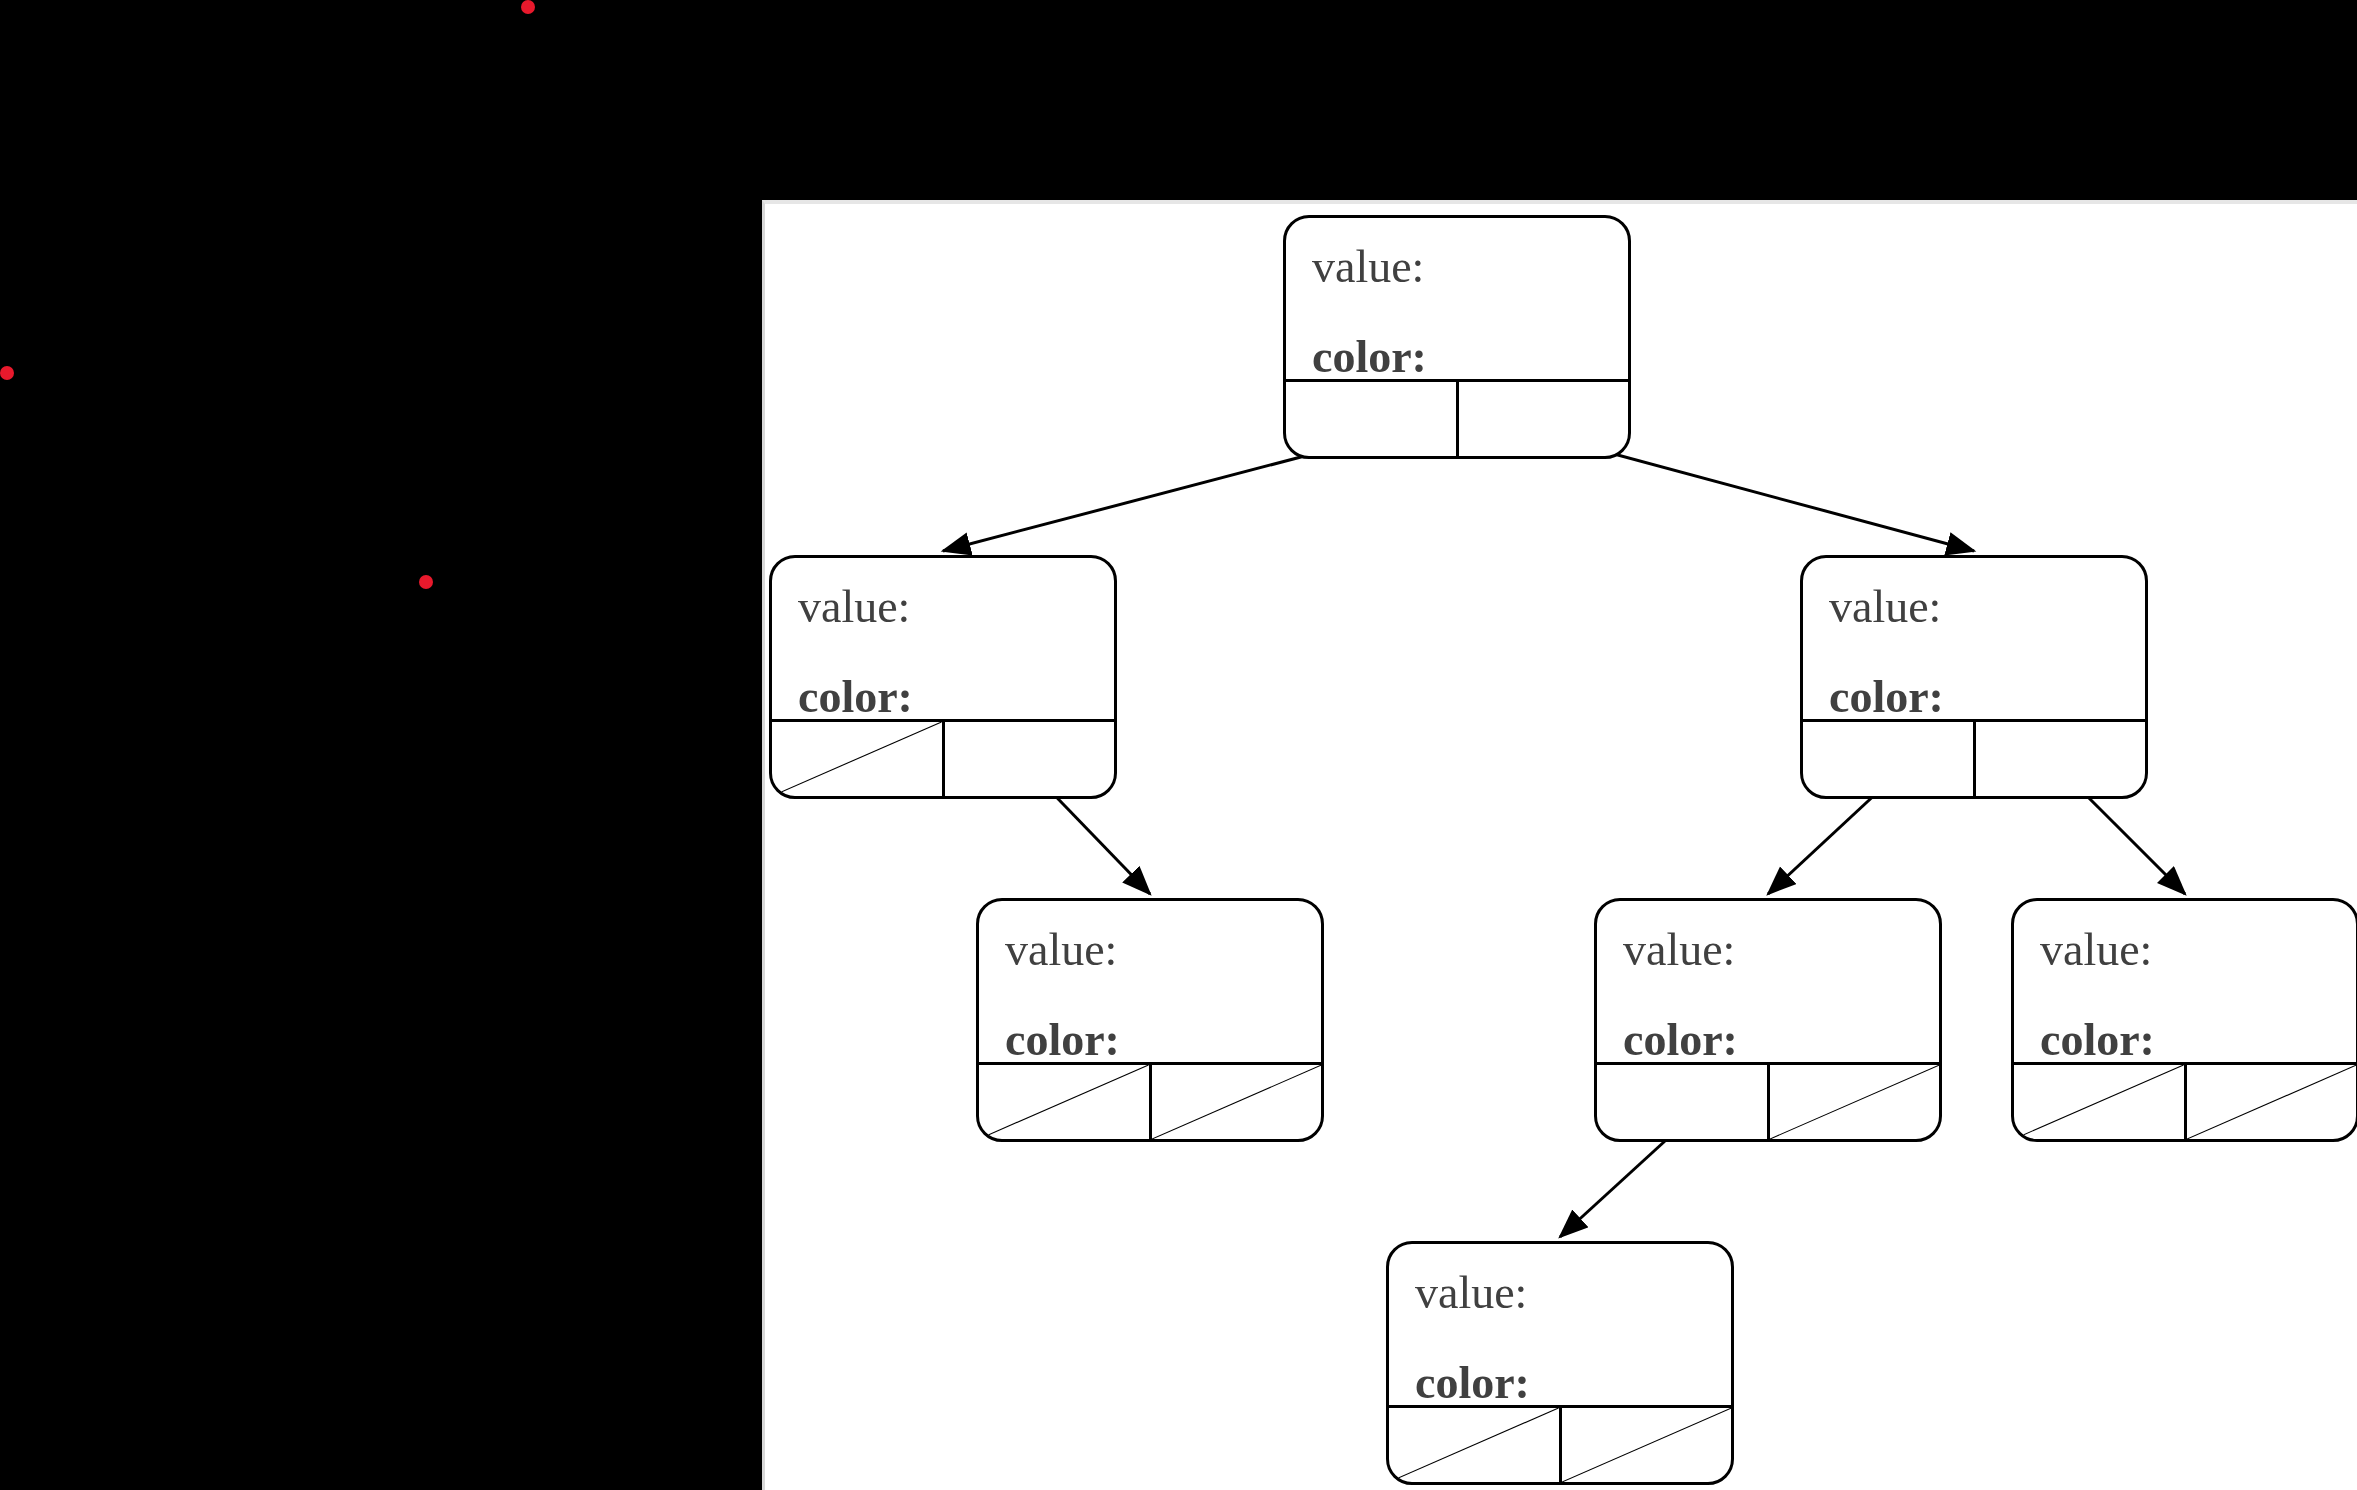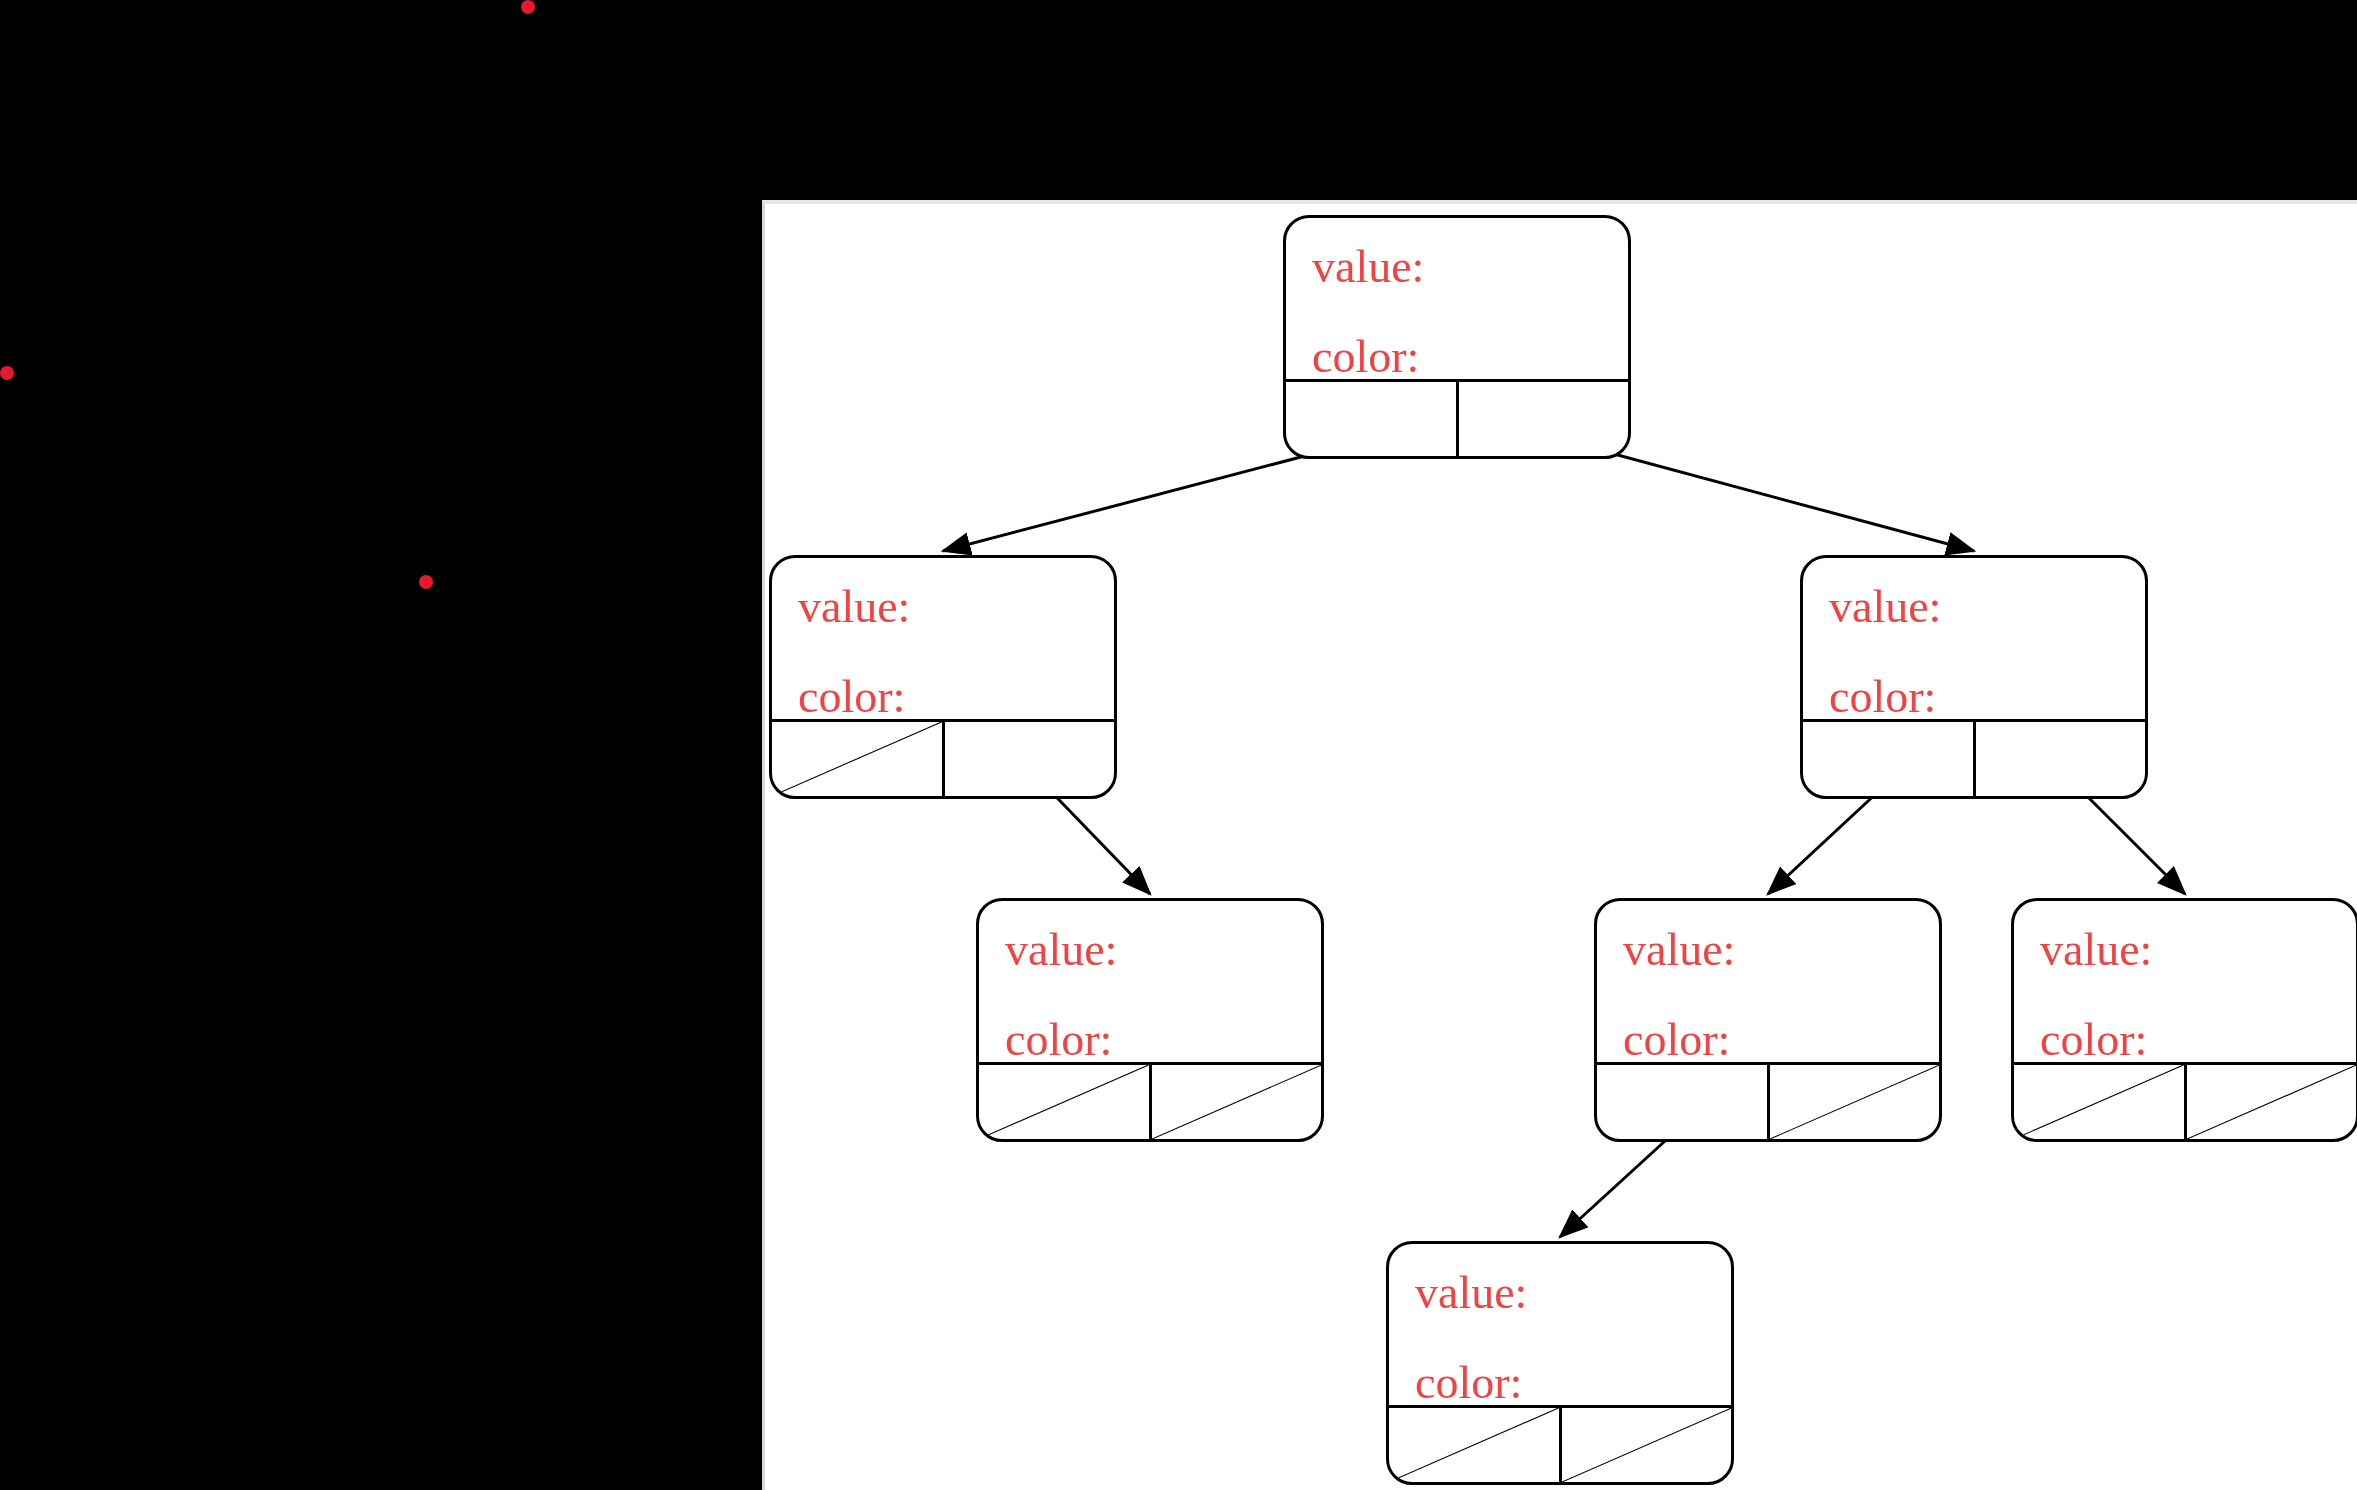--- a/index.html
+++ b/index.html
@@ -65,25 +65,26 @@
   .node-fields {
     position: absolute;
     left: 0;
     right: 0;
     top: 0;
     padding: 26px 0 0 26px;
   }
   .node-field {
     font-size: 46px;
     line-height: 1.0;
-    color: #ef4444;
+    color: #404040;
     white-space: nowrap;
   }
   .node-field.second {
     margin-top: 44px;
+    font-weight: bold;
   }
   .ptr-row {
     position: absolute;
     left: 0;
     right: 0;
     bottom: 0;
     height: 74px;
     display: flex;
     border-top: 3px solid #000000;
   }

